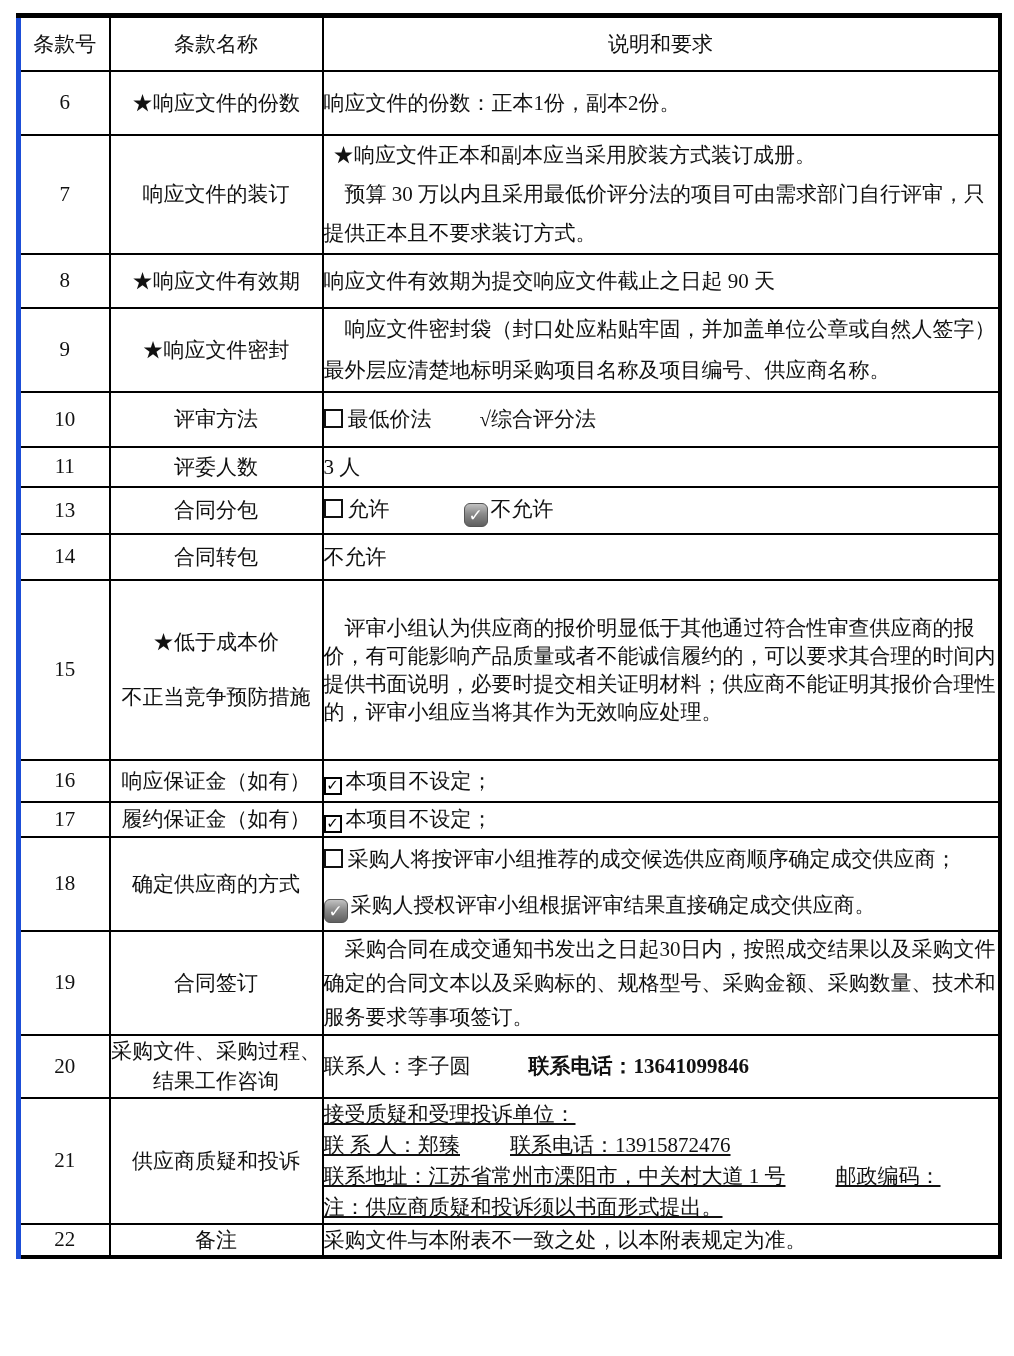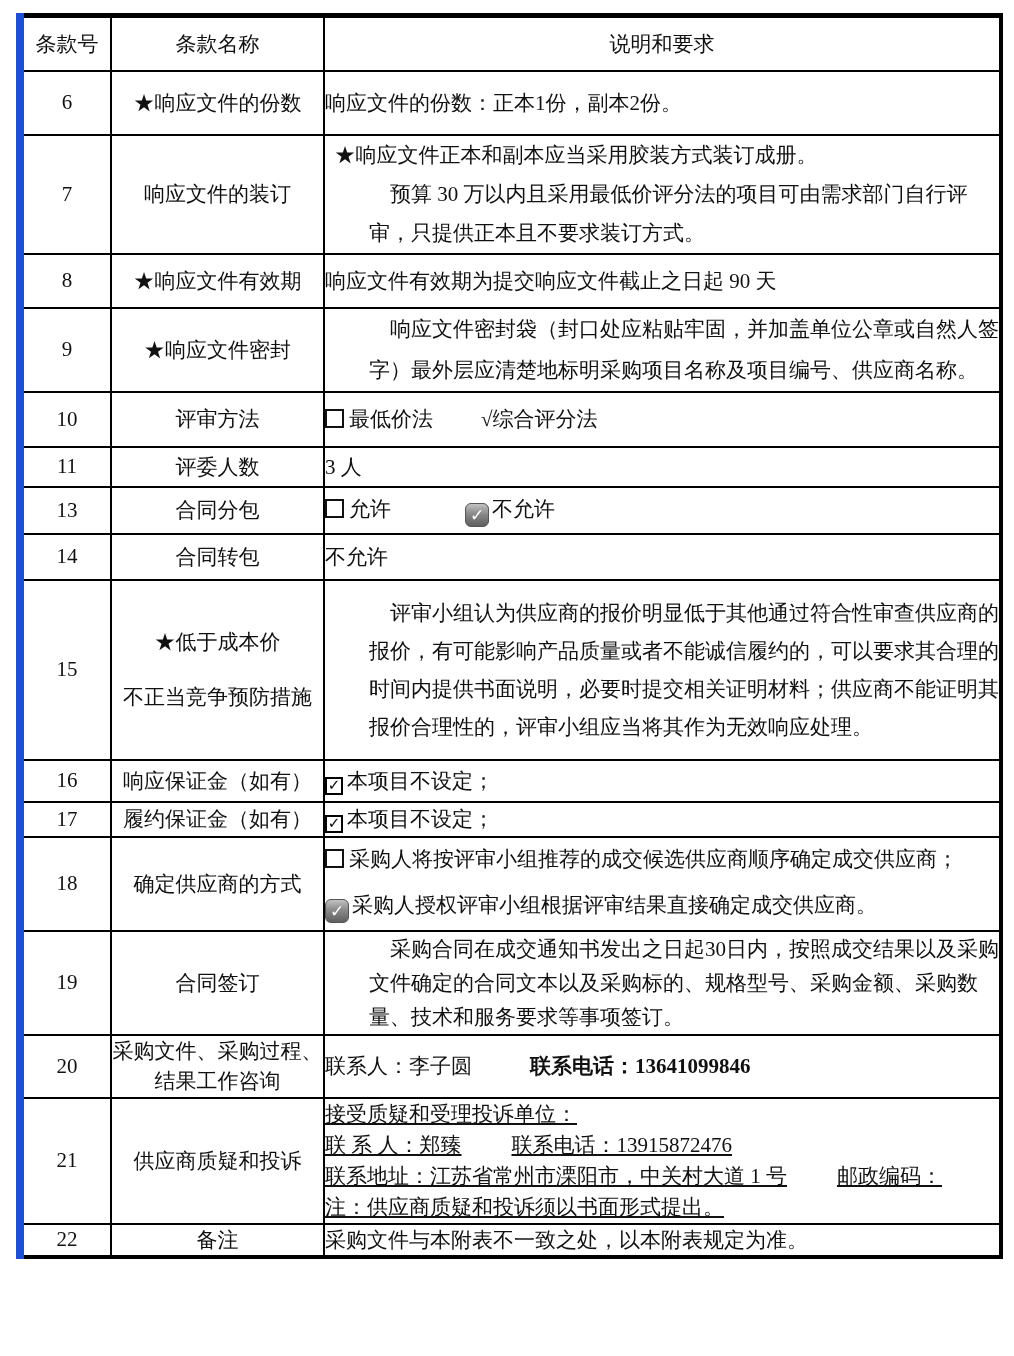--- a/index.html
+++ b/index.html
@@ -30,37 +30,37 @@
     border: 2px solid #000000;
     padding: 0;
     vertical-align: middle;
     font-weight: normal;
     overflow: hidden;
   }
   
   table.doc { border: 4px solid #000000; }
   table.doc tr:first-child th { border-top: 5px solid #000000; }
   table.doc tr:last-child td { border-bottom: 4px solid #000000; }
-  table.doc td:first-child, table.doc th:first-child { border-left: 8px solid #1d4ed8; }
+  table.doc td:first-child, table.doc th:first-child { border-left: 5px solid #1d4ed8; }
   table.doc td:last-child, table.doc th:last-child { border-right: 4px solid #000000; }
 
   col.c-no   { width: 91px; }
   col.c-name { width: 213px; }
   col.c-desc { width: 677px; }
 
   .cell-center { text-align: center; }
   .c3 { text-align: left; padding: 4px 4px 4px 4px; line-height: 30px; }
   .pad-md { padding-left: 18px; }
   .pad-lg { padding-left: 24px; }
-  .indent { text-indent: 1em; padding-left: 44px; }
+  .indent { text-indent: 1em; }
   .indent-sm { text-indent: 0.45em; }
 
   .lh-7  { line-height: 39px; margin-left: 18px; }
   .lh-9  { line-height: 41px; }
-  .lh-15 { line-height: 38px; margin-left: 24px; }
+  .lh-15 { line-height: 28px; margin-left: 24px; }
   .lh-19 { line-height: 34px; margin-left: 9px; }
   .lh-21 { line-height: 31px; text-decoration: underline; }
 
   .name-2line { line-height: 30px; }
   .name-15 { line-height: 55px; }
 
   .bold { font-weight: bold; }
 
   
   .cb-empty {

